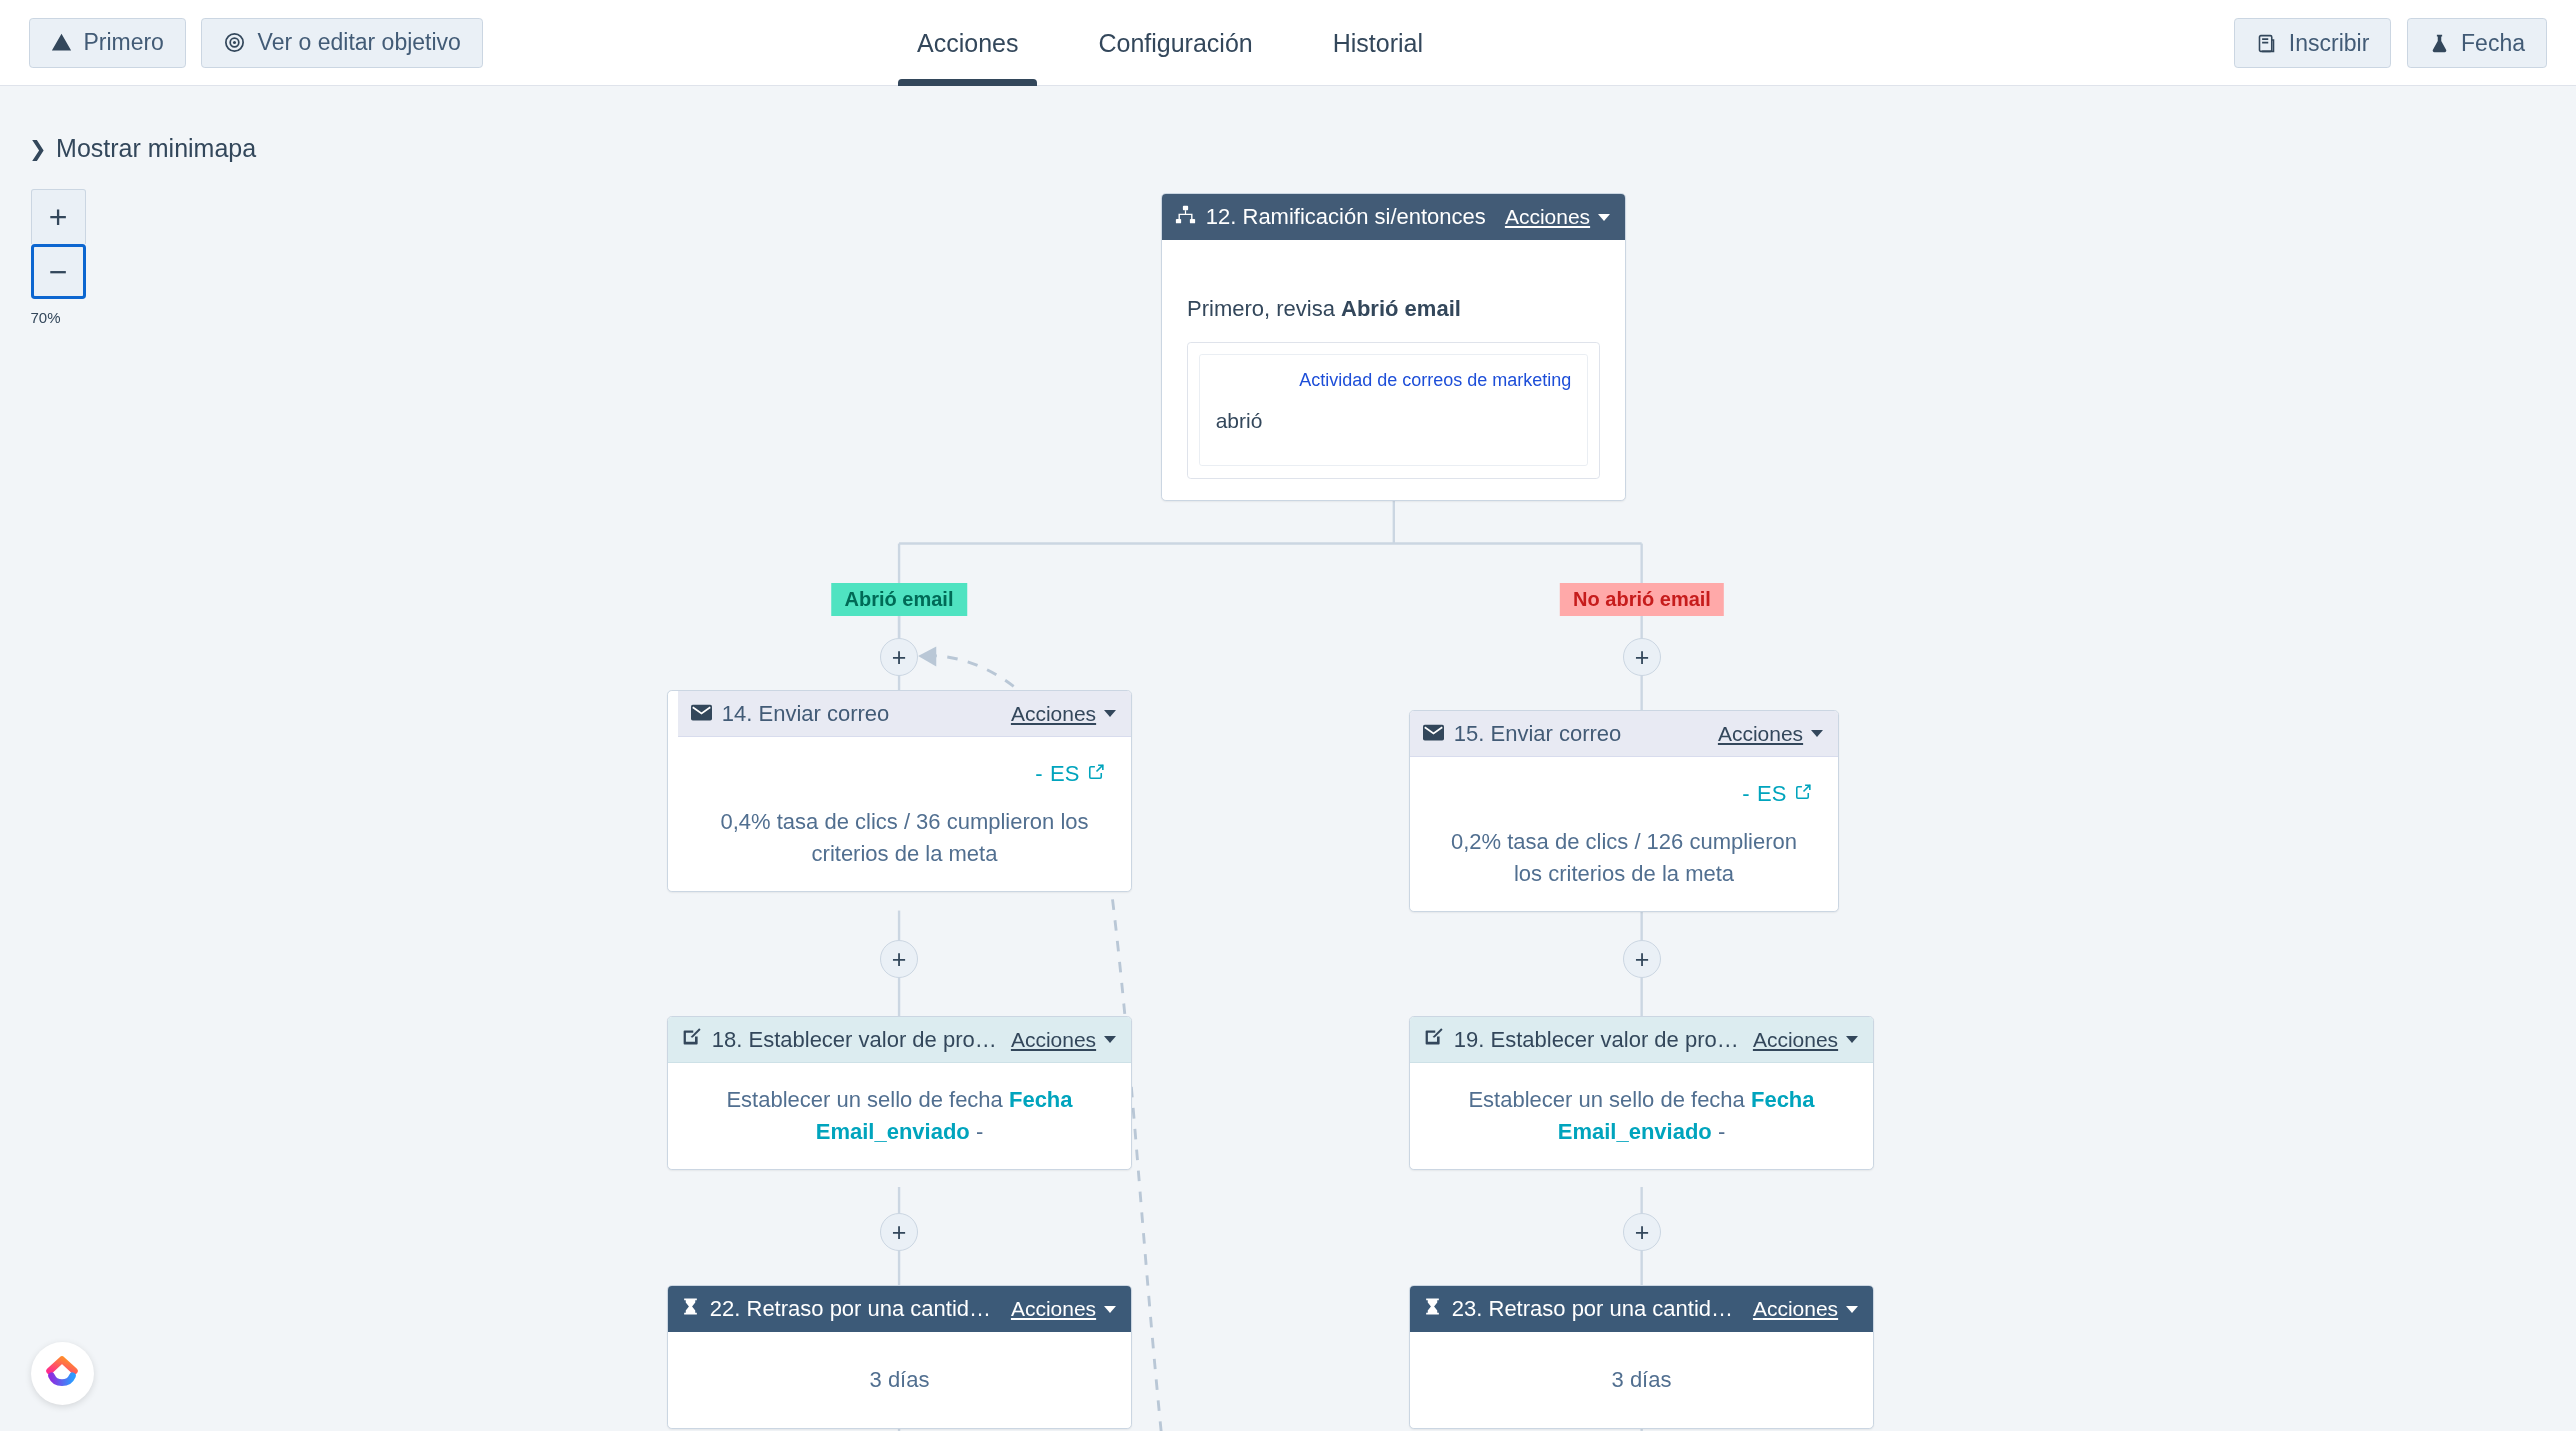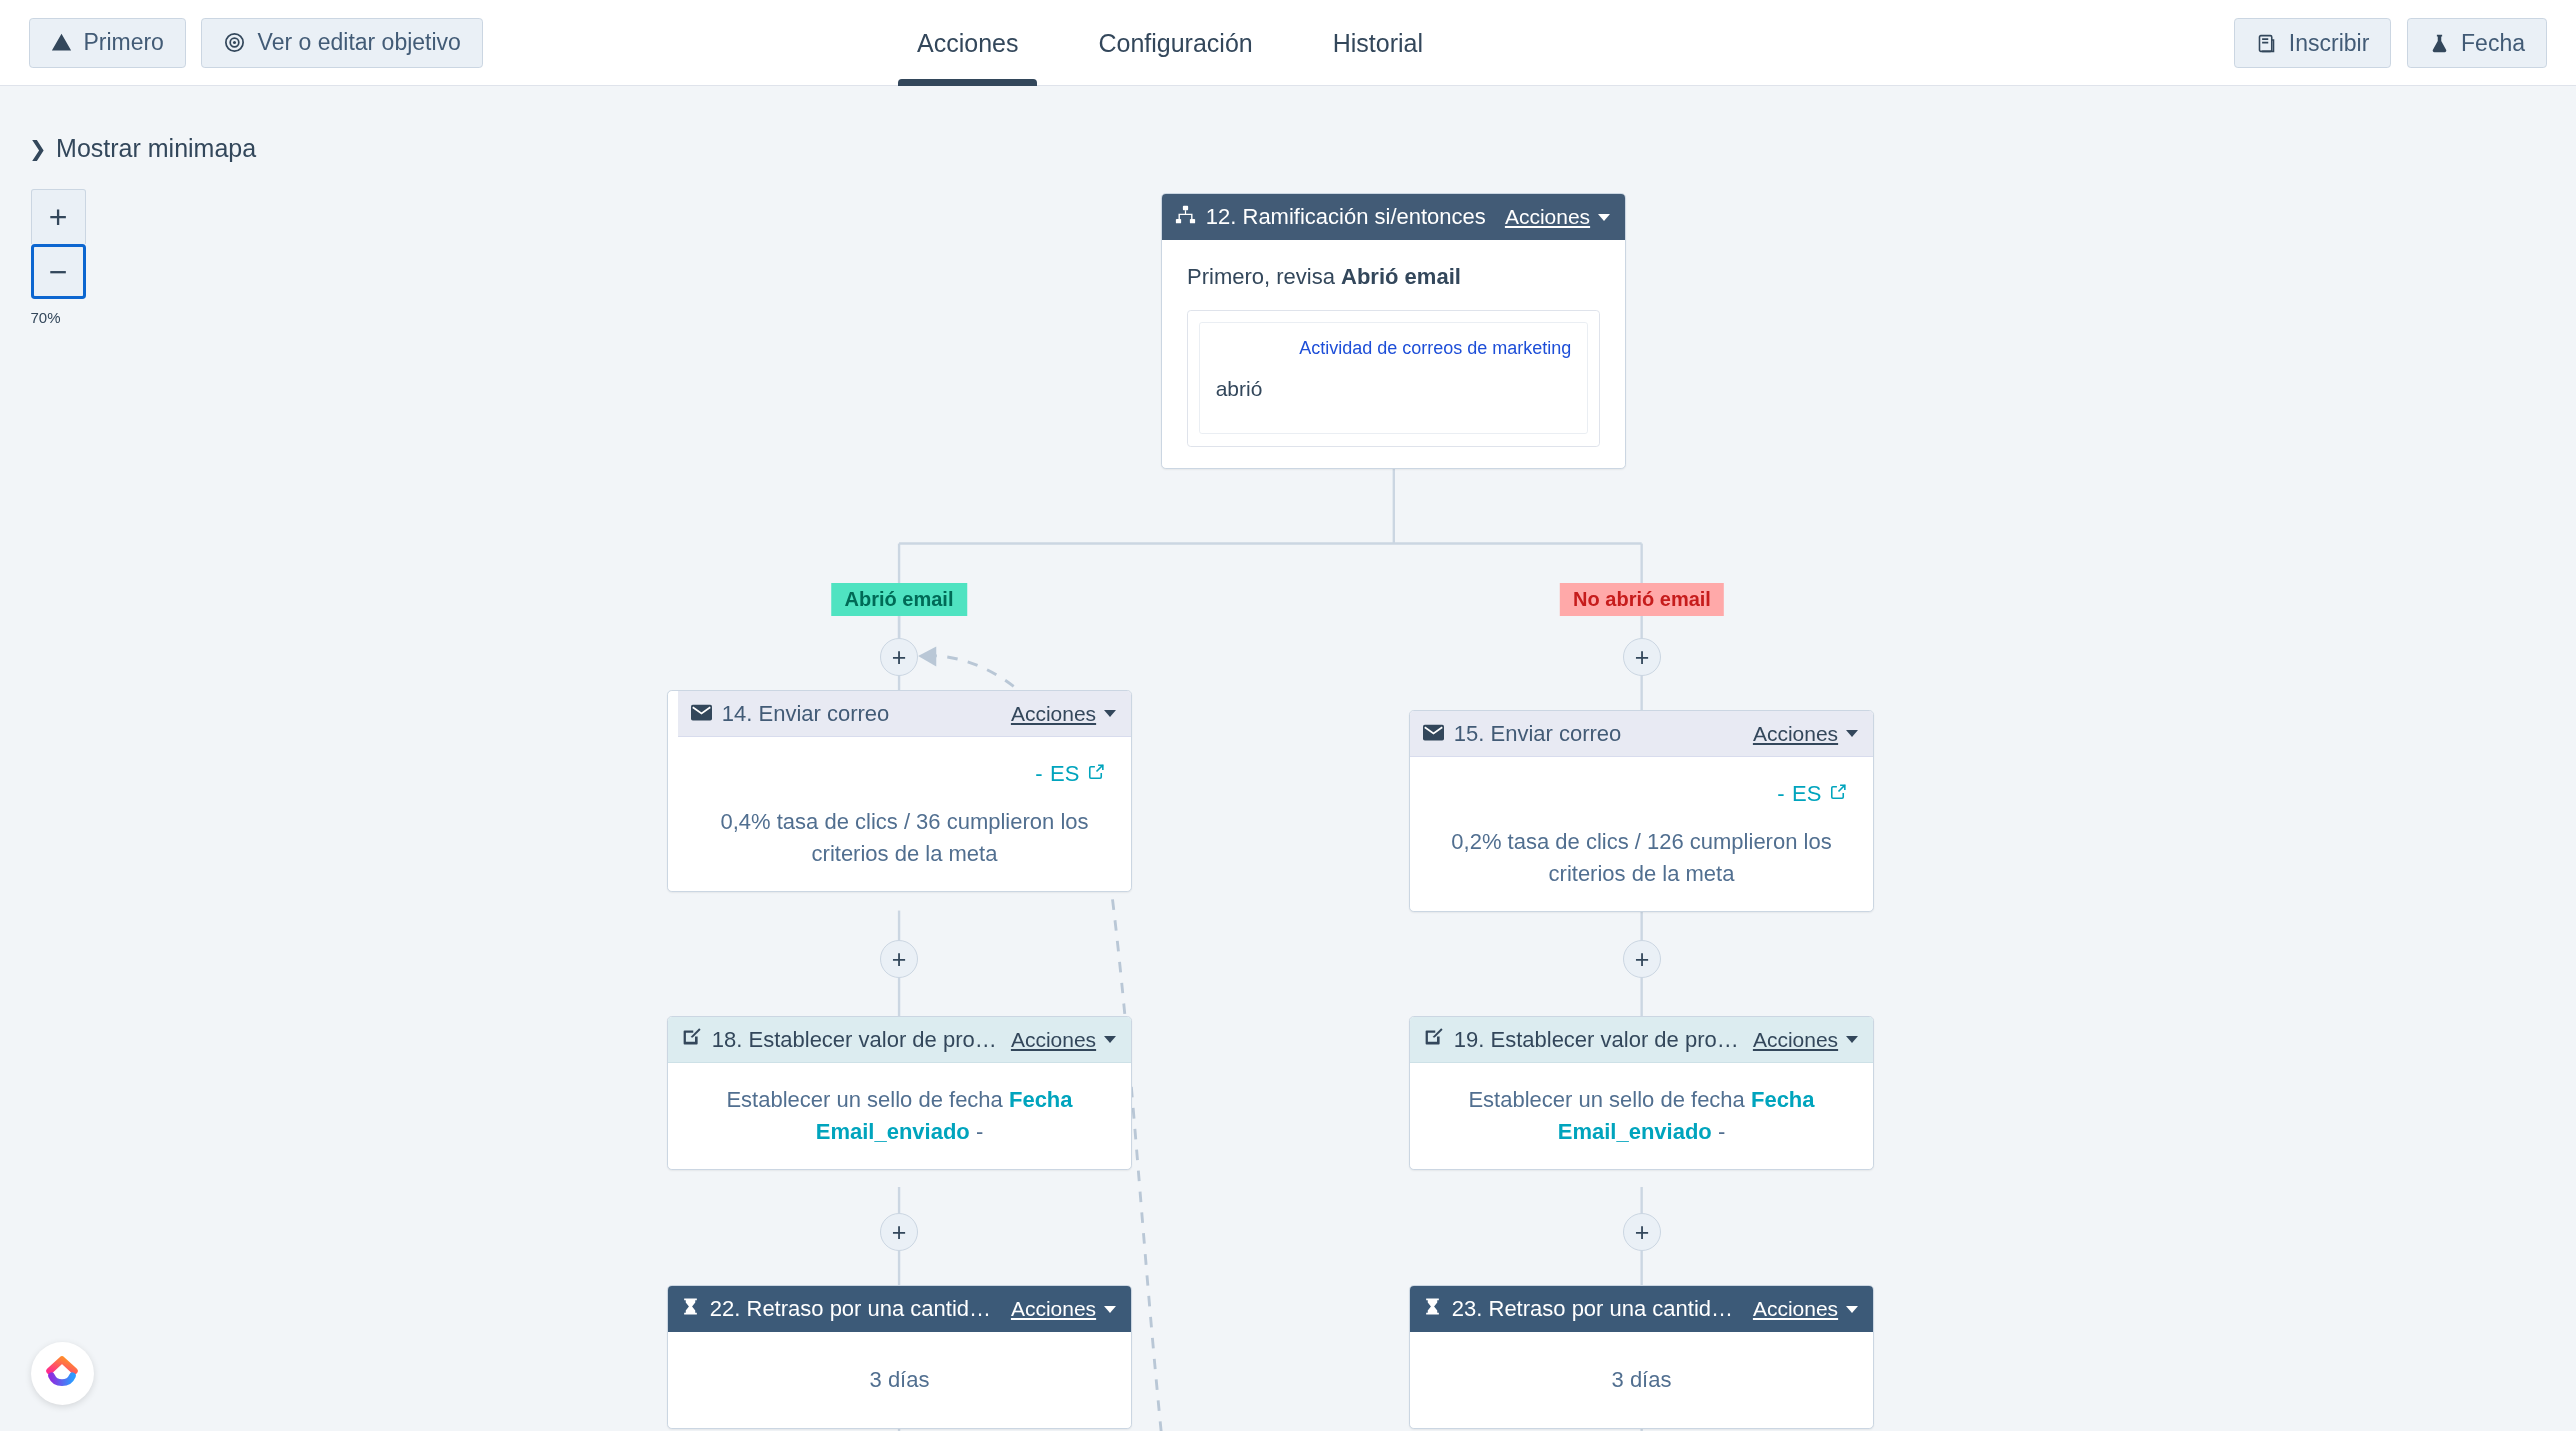--- a/index.html
+++ b/index.html
@@ -148,21 +148,21 @@
   .head-cyan .acciones { color: #33475b; }
   .head-navy  { background: #3c5a78; color: #ffffff; }
   .head-navy .acciones { color: #ffffff; }
 
   .card-body {
     padding: 21px 25px;
     font-size: 22px; color: #516f90;
     text-align: center;
     line-height: 1.45;
   }
-  .card-body.left { text-align: left; }
+  .card-body.left { text-align: left; margin-top: 32px; }
 
   
   .branch-text { font-size: 22px; color: #33475b; text-align: left; }
   .branch-text b { color: #33475b; }
   .filter-outer {
     margin-top: 17px;
     border: 1px solid #dfe3eb;
     border-radius: 3.8px;
     padding: 11.4px;
   }
@@ -371,21 +371,21 @@
               <path d="M14 4h6v6"></path>
               <path d="M20 4l-8 8"></path>
               <path d="M18 14v5a1.5 1.5 0 0 1-1.5 1.5H5A1.5 1.5 0 0 1 3.5 19V7.5A1.5 1.5 0 0 1 5 6h5"></path>
             </svg>
         </span>
       </div>
       <div class="stat-line">0,4% tasa de clics / 36 cumplieron los criterios de la meta</div>
     </div>
   </div>
 
-  <div class="card" style="left:1409px; top:624px; width:465px;">
+  <div class="card" style="left:1409px; top:624px; width:430px;">
     <div class="card-head head-lav">
       <span>
         <svg width="21" height="17" viewBox="0 0 24 18" fill="#33475b">
             <rect width="24" height="18" rx="2"></rect>
             <path d="M2 3l10 7 10-7" stroke="#ffffff" stroke-width="2" fill="none"></path>
           </svg>
       </span>
       <span class="title">15. Enviar correo</span>
       <span class="acciones">
         <span class="lbl">Acciones</span>

